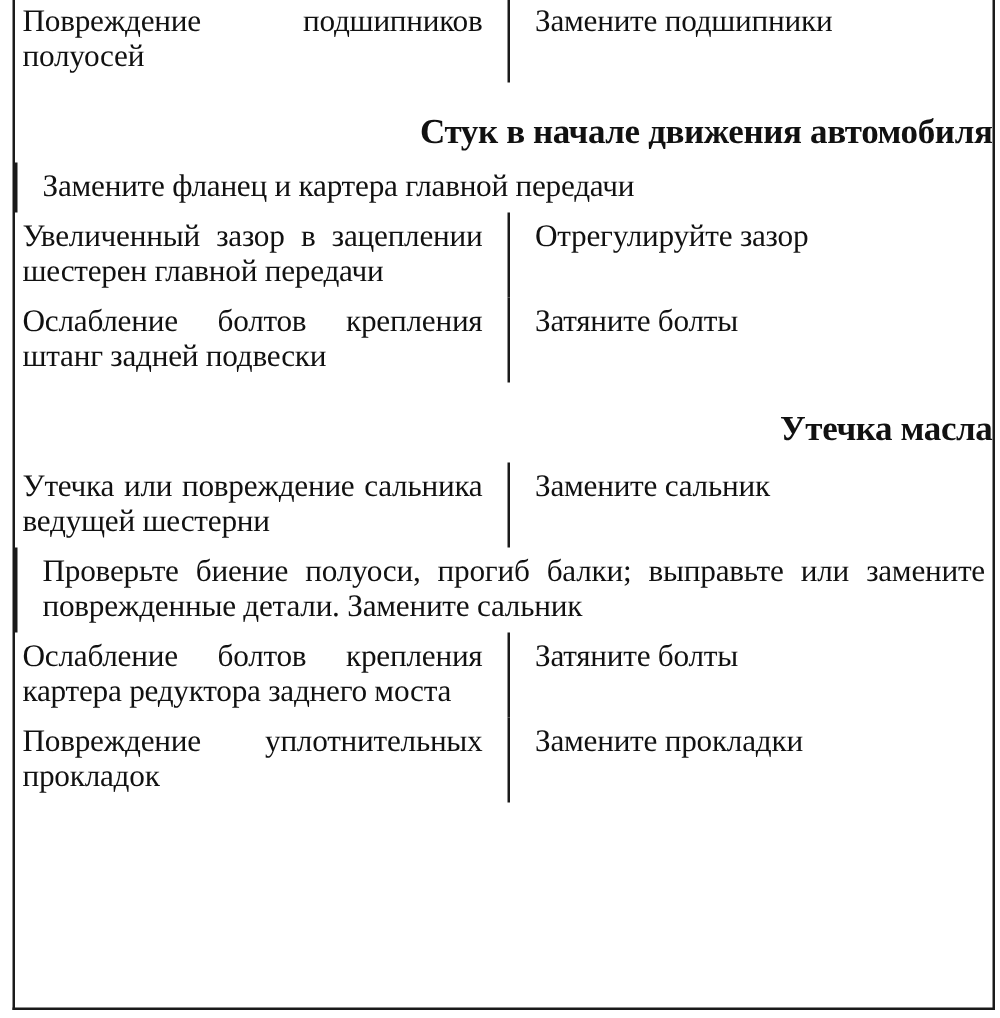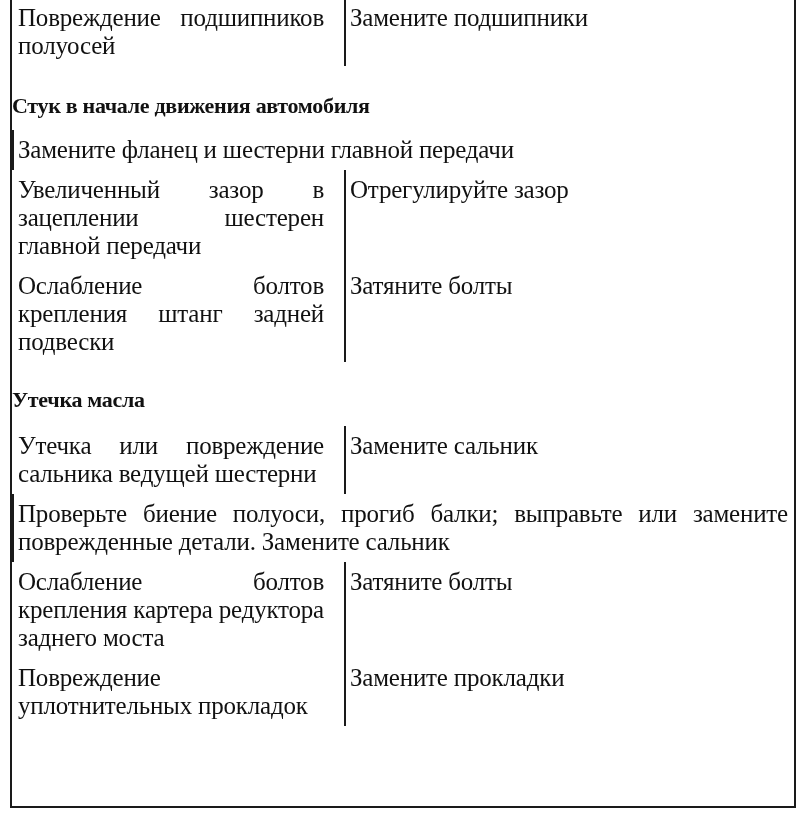--- a/index.html
+++ b/index.html
@@ -36,54 +36,54 @@
     .cell {
       font-size: 25px;
       line-height: 28px;
       text-align: justify;
       text-align-last: left;
       padding: 6px 4px 6px 6px;
       box-sizing: border-box;
       letter-spacing: -0.2px;
     }
     .cell.cause {
-      width: 332px;
+      width: 394px;
       padding-left: 6px;
       padding-right: 20px;
     }
     .cell.remedy {
       flex: 1;
       border-left: 2px solid #1a1a1a;
-      padding-left: 4px;
+      padding-left: 20px;
       padding-right: 6px;
     }
     .section-header {
-      text-align: left;
+      text-align: right;
       font-weight: bold;
-      font-size: 22px;
+      font-size: 28px;
       line-height: 28px;
       padding: 28px 0 14px 0;
       letter-spacing: -0.3px;
     }
     .row.first .cell { padding-top: 4px; }
   </style>
 </head>
 <body>
 
 <div class="page">
   <div class="table">
 
     <div class="row first">
       <div class="cell cause">Повреждение подшипников полуосей</div>
       <div class="cell remedy">Замените подшипники</div>
     </div>
 
     <div class="section-header" style="padding-top:26px;padding-bottom:10px;">Стук в начале движения автомобиля</div>
     <div class="row">
-      <div class="cell remedy">Замените фланец и шестерни главной передачи</div>
+      <div class="cell remedy">Замените фланец и картера главной передачи</div>
     </div>
     <div class="row">
       <div class="cell cause">Увеличенный зазор в зацеплении шестерен главной передачи</div>
       <div class="cell remedy">Отрегулируйте зазор</div>
     </div>
     <div class="row">
       <div class="cell cause">Ослабление болтов крепления штанг задней подвески</div>
       <div class="cell remedy">Затяните болты</div>
     </div>
 

